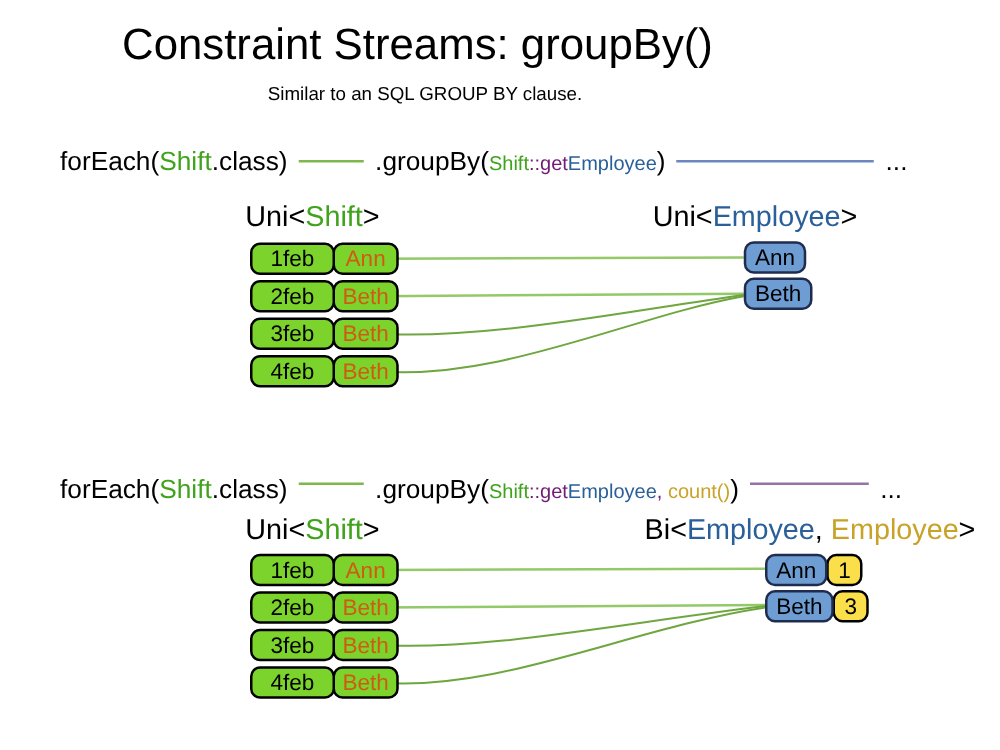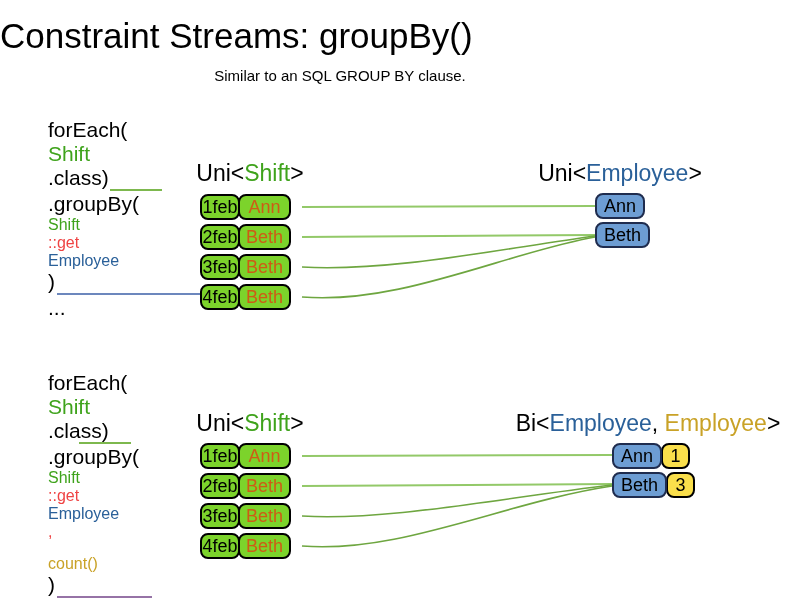--- a/index.html
+++ b/index.html
@@ -1,43 +1,43 @@
 <!DOCTYPE html>
 <html style="--green_text: #3fa31c; --blue_text: #2a6099; --gold_text: #c9a227; --orange_text: #ce5c15; --box_green: #7cd32b; --box_blue: #6d9dd3; --box_blue_border: #1f2c4e; --box_yellow: #fadf4b; --line_green_code: #7db84e; --line_blue: #6c87bd; --line_purple: #9673a6; --line_green_straight: #93c969; --line_green_curve: #6ea640;"><head>
 <meta charset="utf-8">
 <style>
   html,body{margin:0;padding:0;}
   body{
     width:800px;height:600px;background:#ffffff;position:relative;overflow:hidden;
     font-family:"Liberation Sans", sans-serif;color:#000;
   }
   .abs{position:absolute;}
-  .title{top:18px;left:0;width:668px;text-align:left;font-size:35px;line-height:1.05;color:#000;}
+  .title{top:18px;left:0;width:668px;text-align:center;font-size:35px;line-height:1.05;color:#000;}
   .subtitle{top:67px;left:0;width:680px;text-align:center;font-size:15px;color:#000;}
 
-  .code-row{position:absolute;left:48px;display:flex;align-items:baseline;white-space:pre;flex-direction:column;}
+  .code-row{position:absolute;left:48px;display:flex;align-items:baseline;white-space:pre;}
   .c-lg{font-size:21px;color:#000;}
-  .c-sm{font-size:16px;color:#ef4444;}
+  .c-sm{font-size:16px;color:#701a75;}
   .tok-green{color:var(--green_text);}
   .tok-blue{color:var(--blue_text);}
   .tok-gold{color:var(--gold_text);margin-top:14px;}
 
   .seg{display:inline-block;height:0;border-top:2px solid;align-self:center;transform:translateY(-1px);}
   .seg-green{width:52px;border-color:var(--line_green_code);margin:0 9px;}
   .seg-blue{width:158px;border-color:var(--line_blue);margin:0 9px;}
   .seg-purple{width:95px;border-color:var(--line_purple);margin:0 9px;}
 
   .type-label{position:absolute;font-size:23px;white-space:nowrap;transform:translateX(-50%);}
 
   .shift-table{position:absolute;display:flex;flex-direction:column;gap:4px;}
   .shift-row{display:flex;}
   .cell{box-sizing:border-box;height:26px;border:2px solid #000;border-radius:8px;
         font-size:18px;display:flex;align-items:center;justify-content:center;
         background:var(--box_green);}
-  .cell.date{width:40px;color:#000;position:relative;z-index:2;}
+  .cell.date{width:68px;color:#000;position:relative;z-index:2;}
   .cell.name{width:53px;margin-left:-2px;color:var(--orange_text);}
 
   .group-col{position:absolute;display:flex;flex-direction:column;gap:3px;align-items:flex-start;}
   .group-row{display:flex;}
   .gcell{box-sizing:border-box;height:26px;border:2px solid var(--box_blue_border);border-radius:8px;
          font-size:18px;display:flex;align-items:center;justify-content:center;
          background:var(--box_blue);padding:0 7px;color:#000;position:relative;z-index:2;}
   .gcell.count{background:var(--box_yellow);border-color:#000;width:29px;padding:0;margin-left:-1px;z-index:1;}
 
   svg.lines{position:absolute;left:0;top:0;pointer-events:none;}
@@ -67,21 +67,21 @@
   <span class="c-lg">forEach(</span><span class="c-lg tok-green">Shift</span><span class="c-lg">.class)</span>
   <span class="seg seg-green"></span>
   <span class="c-lg">.groupBy(</span><span class="c-sm tok-green">Shift</span><span class="c-sm">::get</span><span class="c-sm tok-blue">Employee</span><span class="c-lg">)</span>
   <span class="seg seg-blue"></span>
   <span class="c-lg">...</span>
 </div>
 
 <div class="type-label" style="top:160px;left:250px;">
   <span>Uni&lt;</span><span class="tok-green">Shift</span><span>&gt;</span>
 </div>
-<div class="type-label" style="top:160px;left:620px;">
+<div class="type-label" style="top:160px;left:604px;">
   <span>Uni&lt;</span><span class="tok-blue">Employee</span><span>&gt;</span>
 </div>
 
 <div class="shift-table" style="left:200px;top:194px;">
   <div class="shift-row">
     <div class="cell date">1feb</div>
     <div class="cell name">Ann</div>
   </div>
   <div class="shift-row">
     <div class="cell date">2feb</div>

